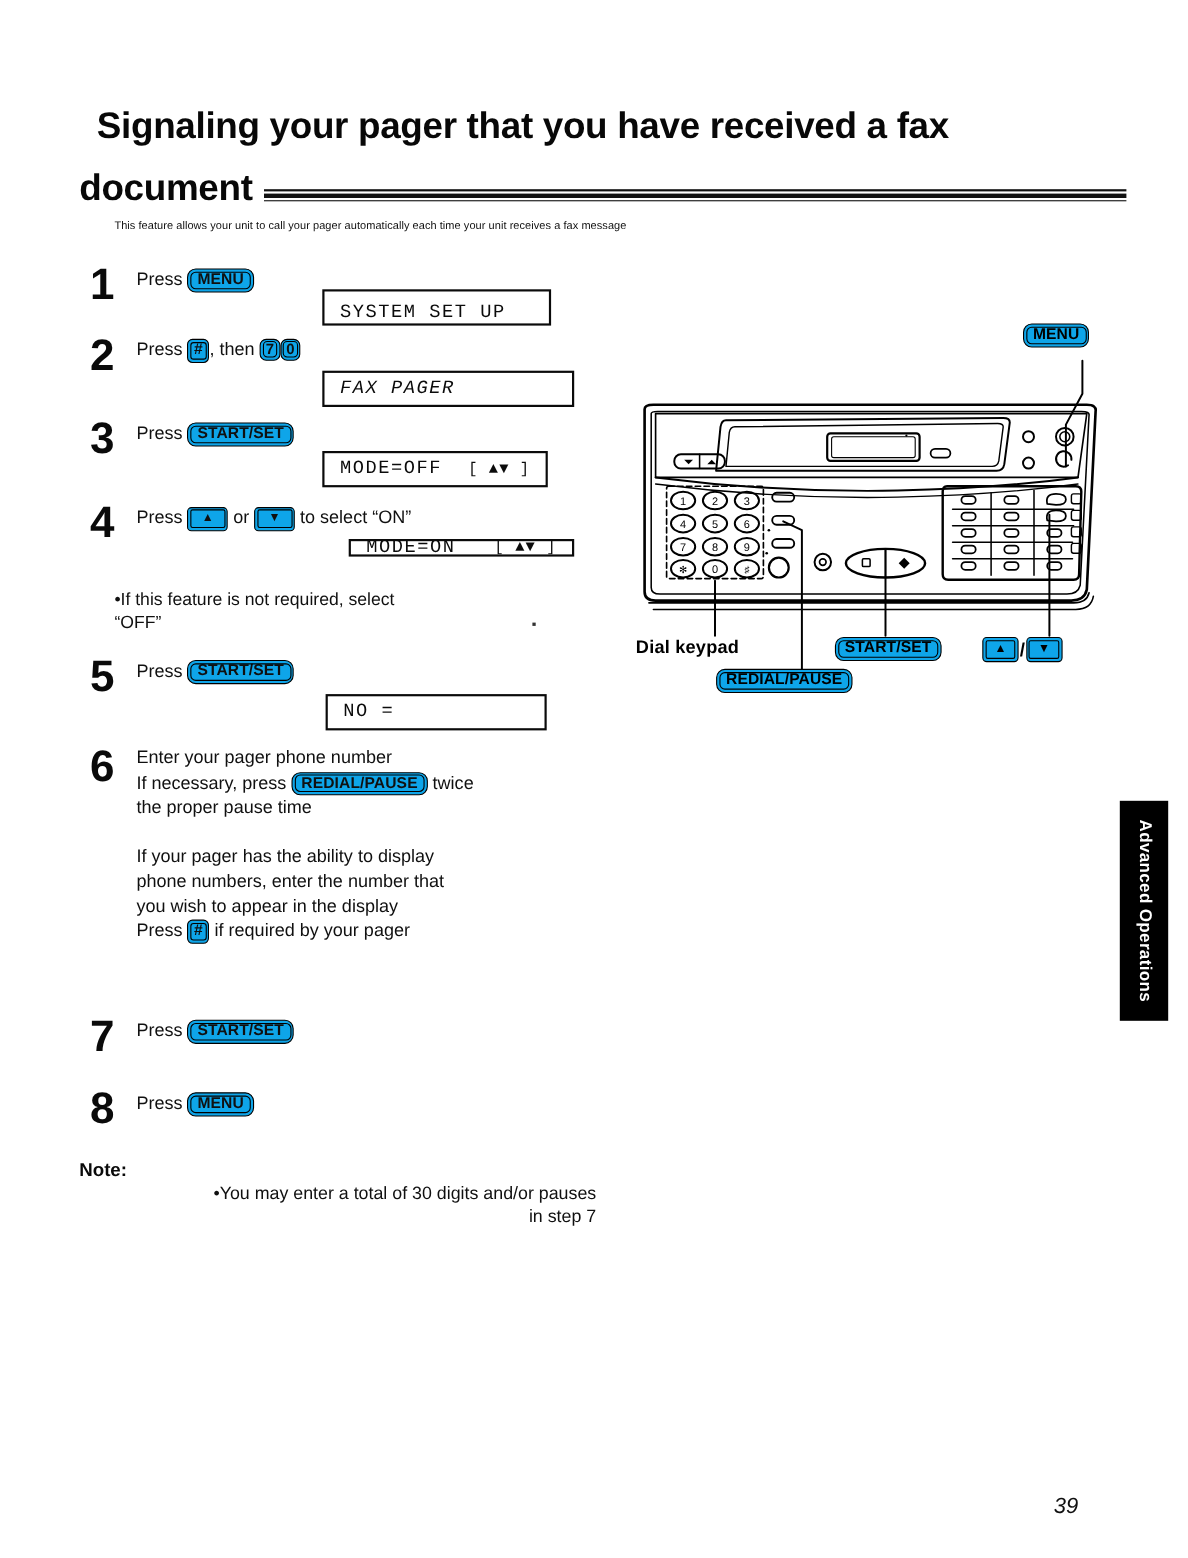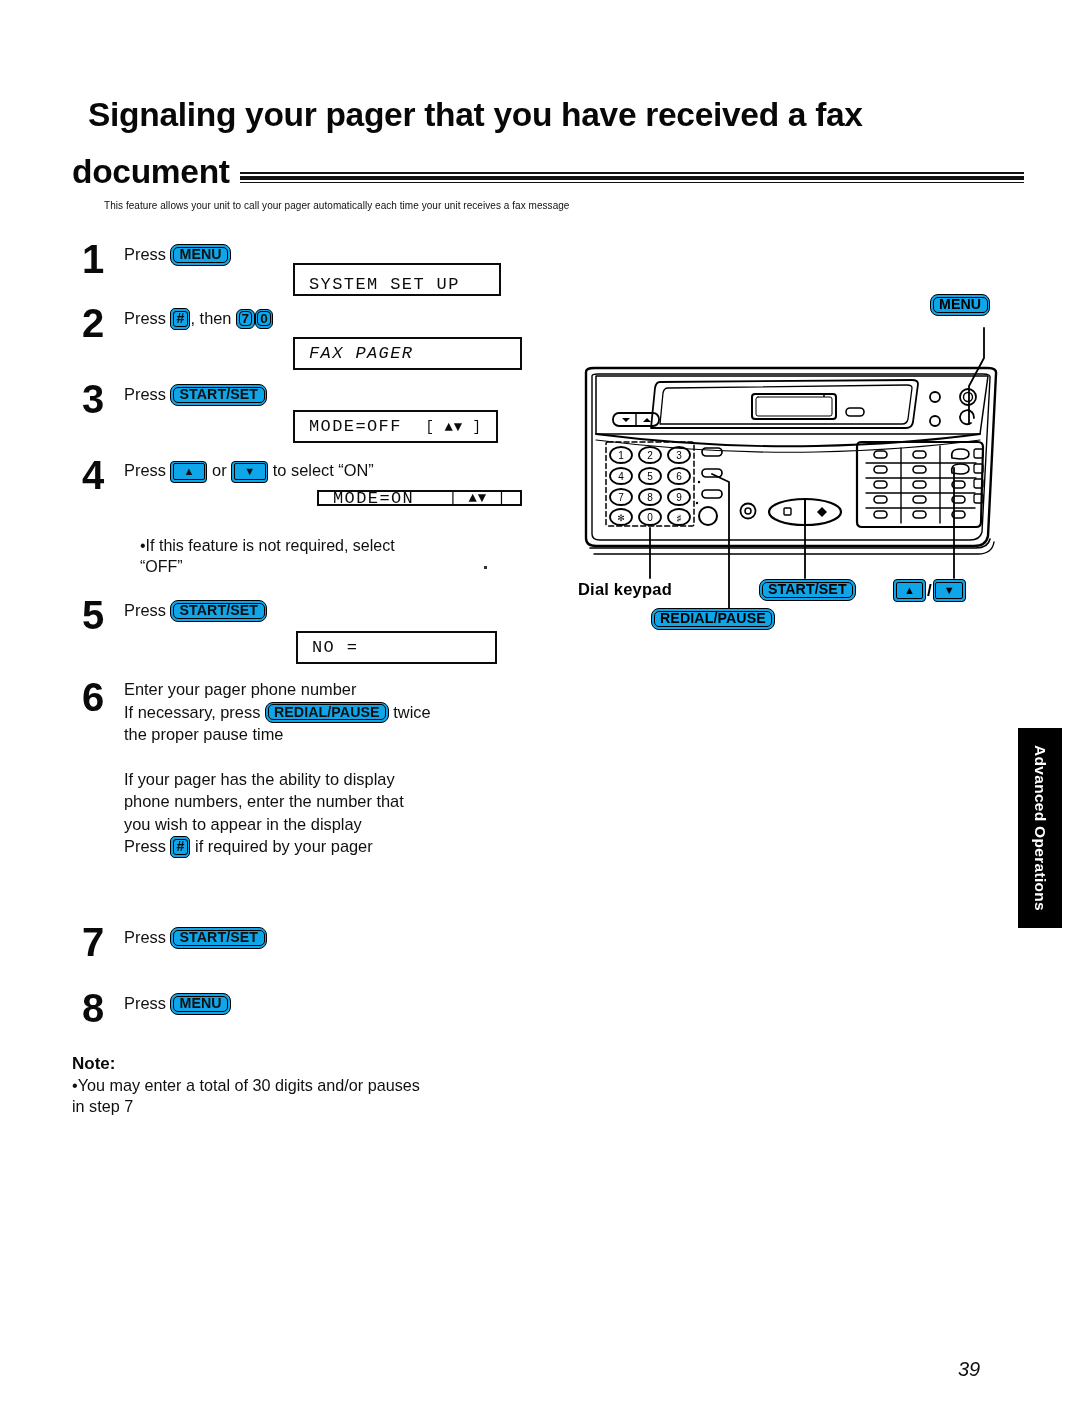--- a/index.html
+++ b/index.html
@@ -117,21 +117,21 @@
   }
   .step-para {
     font-size: 16.4px;
     line-height: 22.5px;
     color: #101010;
   }
   .step-note {
     font-size: 16px;
     line-height: 21px;
     color: #101010;
-    margin-left: 68px;
+    margin-left: 32px;
     margin-top: 10px;
   }
 
   
   .key {
     display: inline-block;
     position: relative;
     font-family: "Liberation Sans", sans-serif;
     font-weight: bold;
     font-size: 14.2px;
@@ -235,20 +235,21 @@
   .note-title {
     font-weight: bold;
     font-size: 17px;
     line-height: 22px;
     color: #0a0a0a;
   }
   .note-text {
     font-size: 16.2px;
     line-height: 21px;
     color: #101010;
+    text-align: right;
   }
 
   
   .page-number {
     position: absolute;
     left: 958px;
     top: 1358px;
     font-style: italic;
     font-size: 20px;
     color: #101010;

